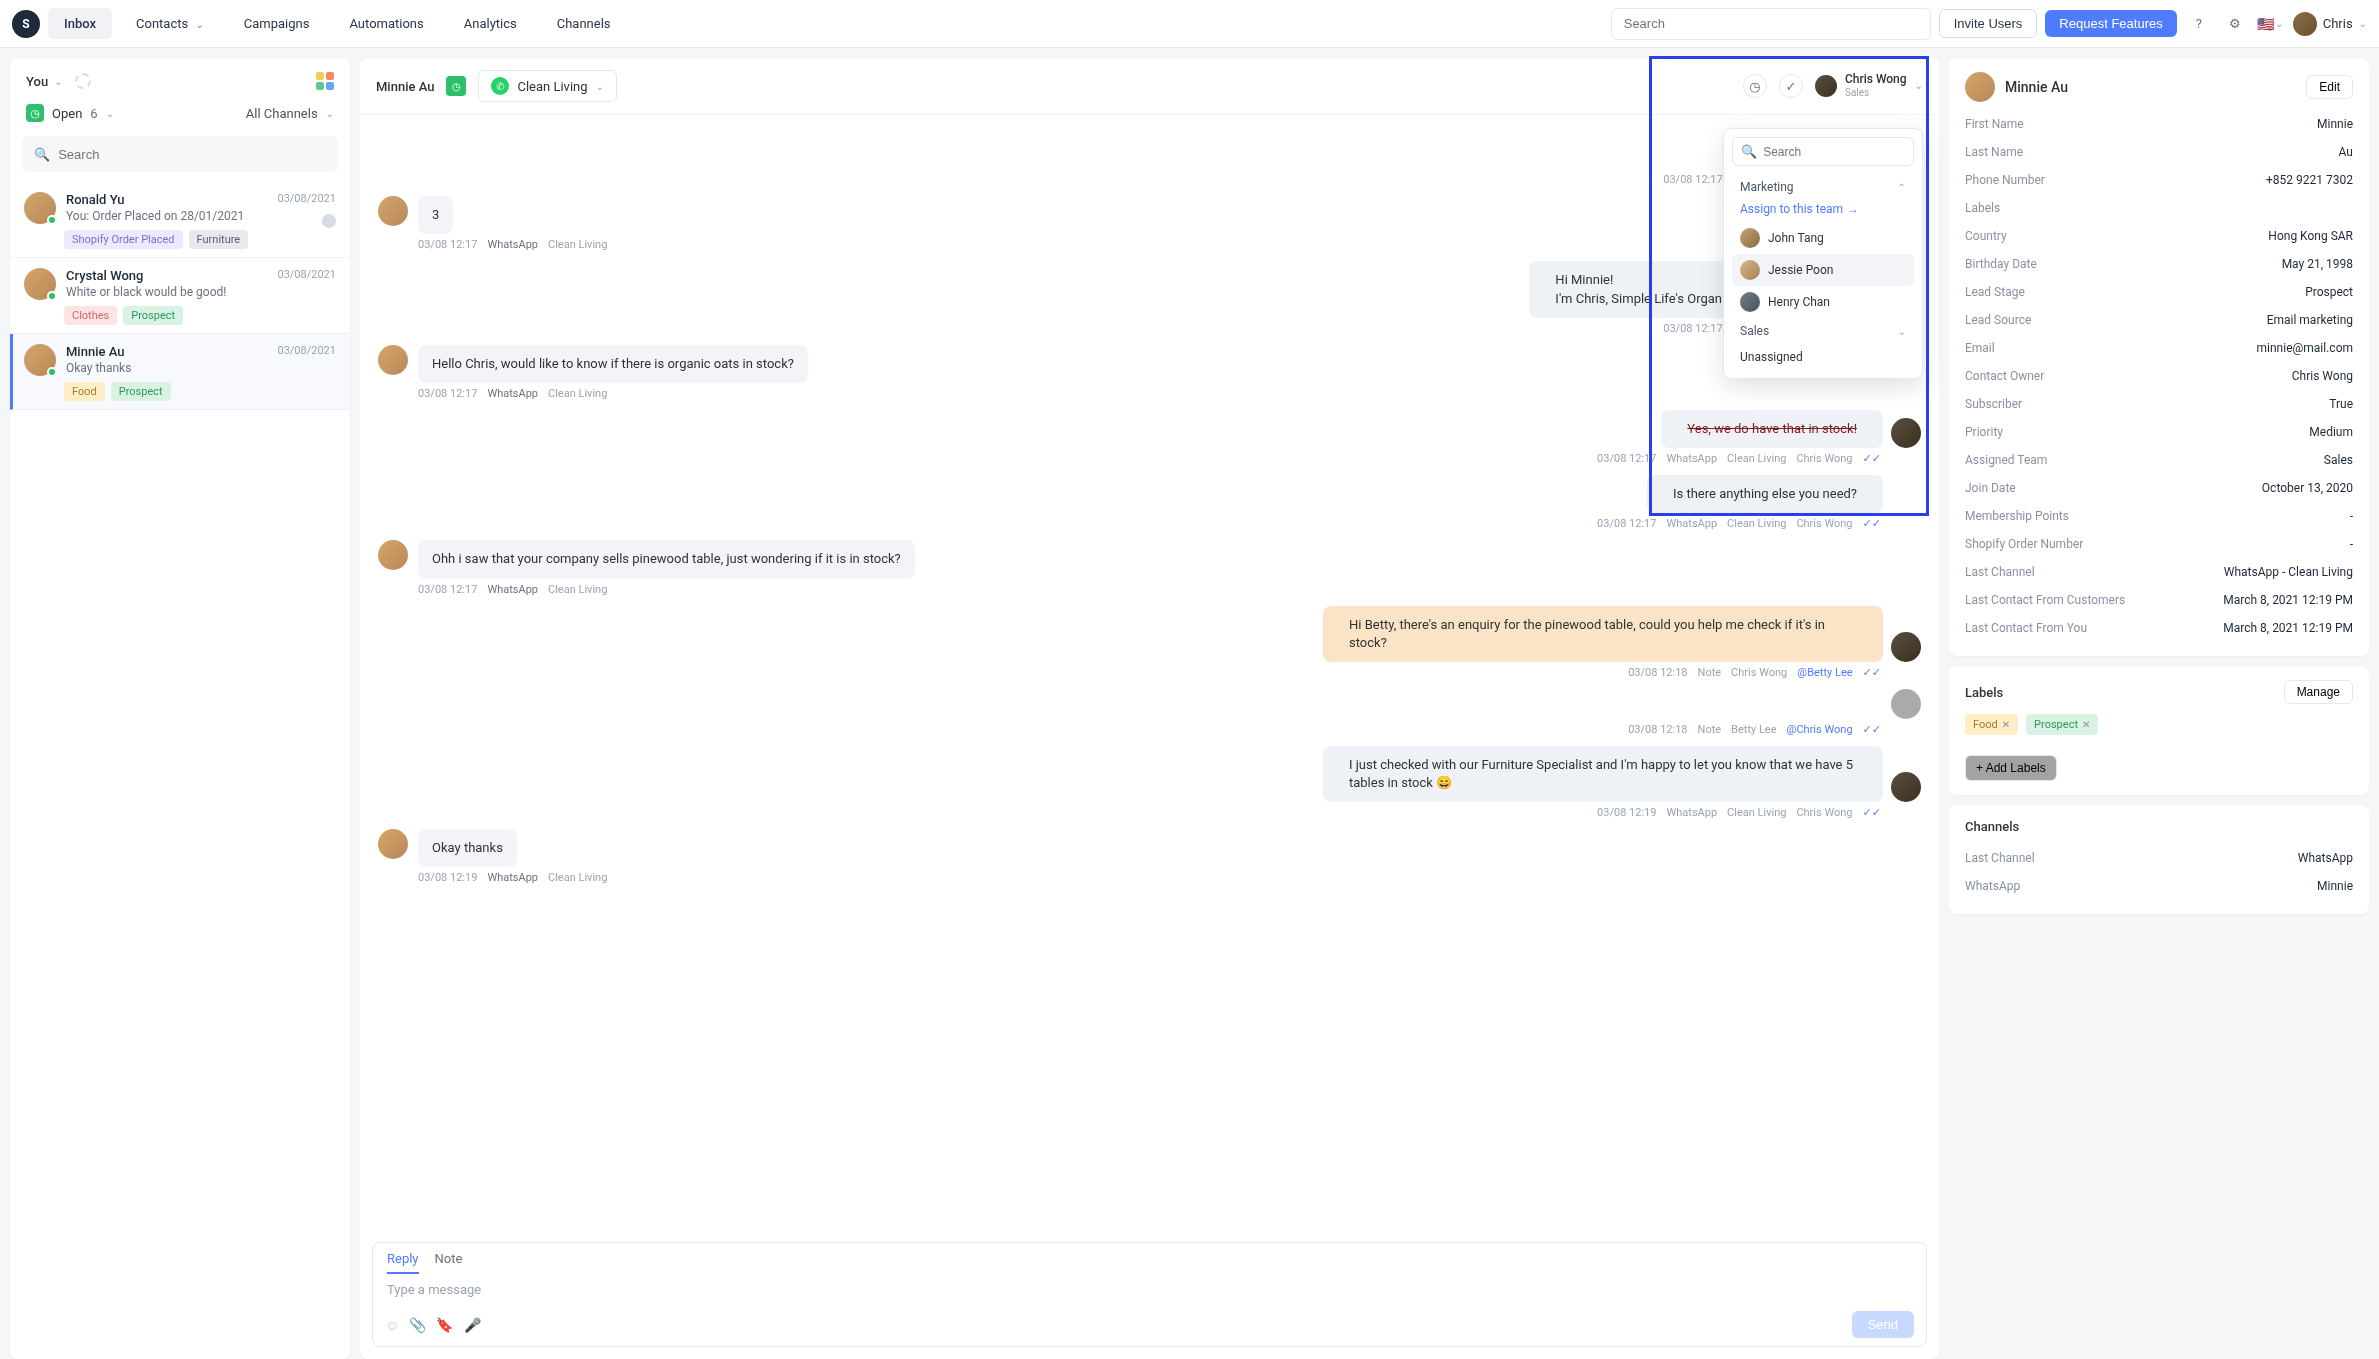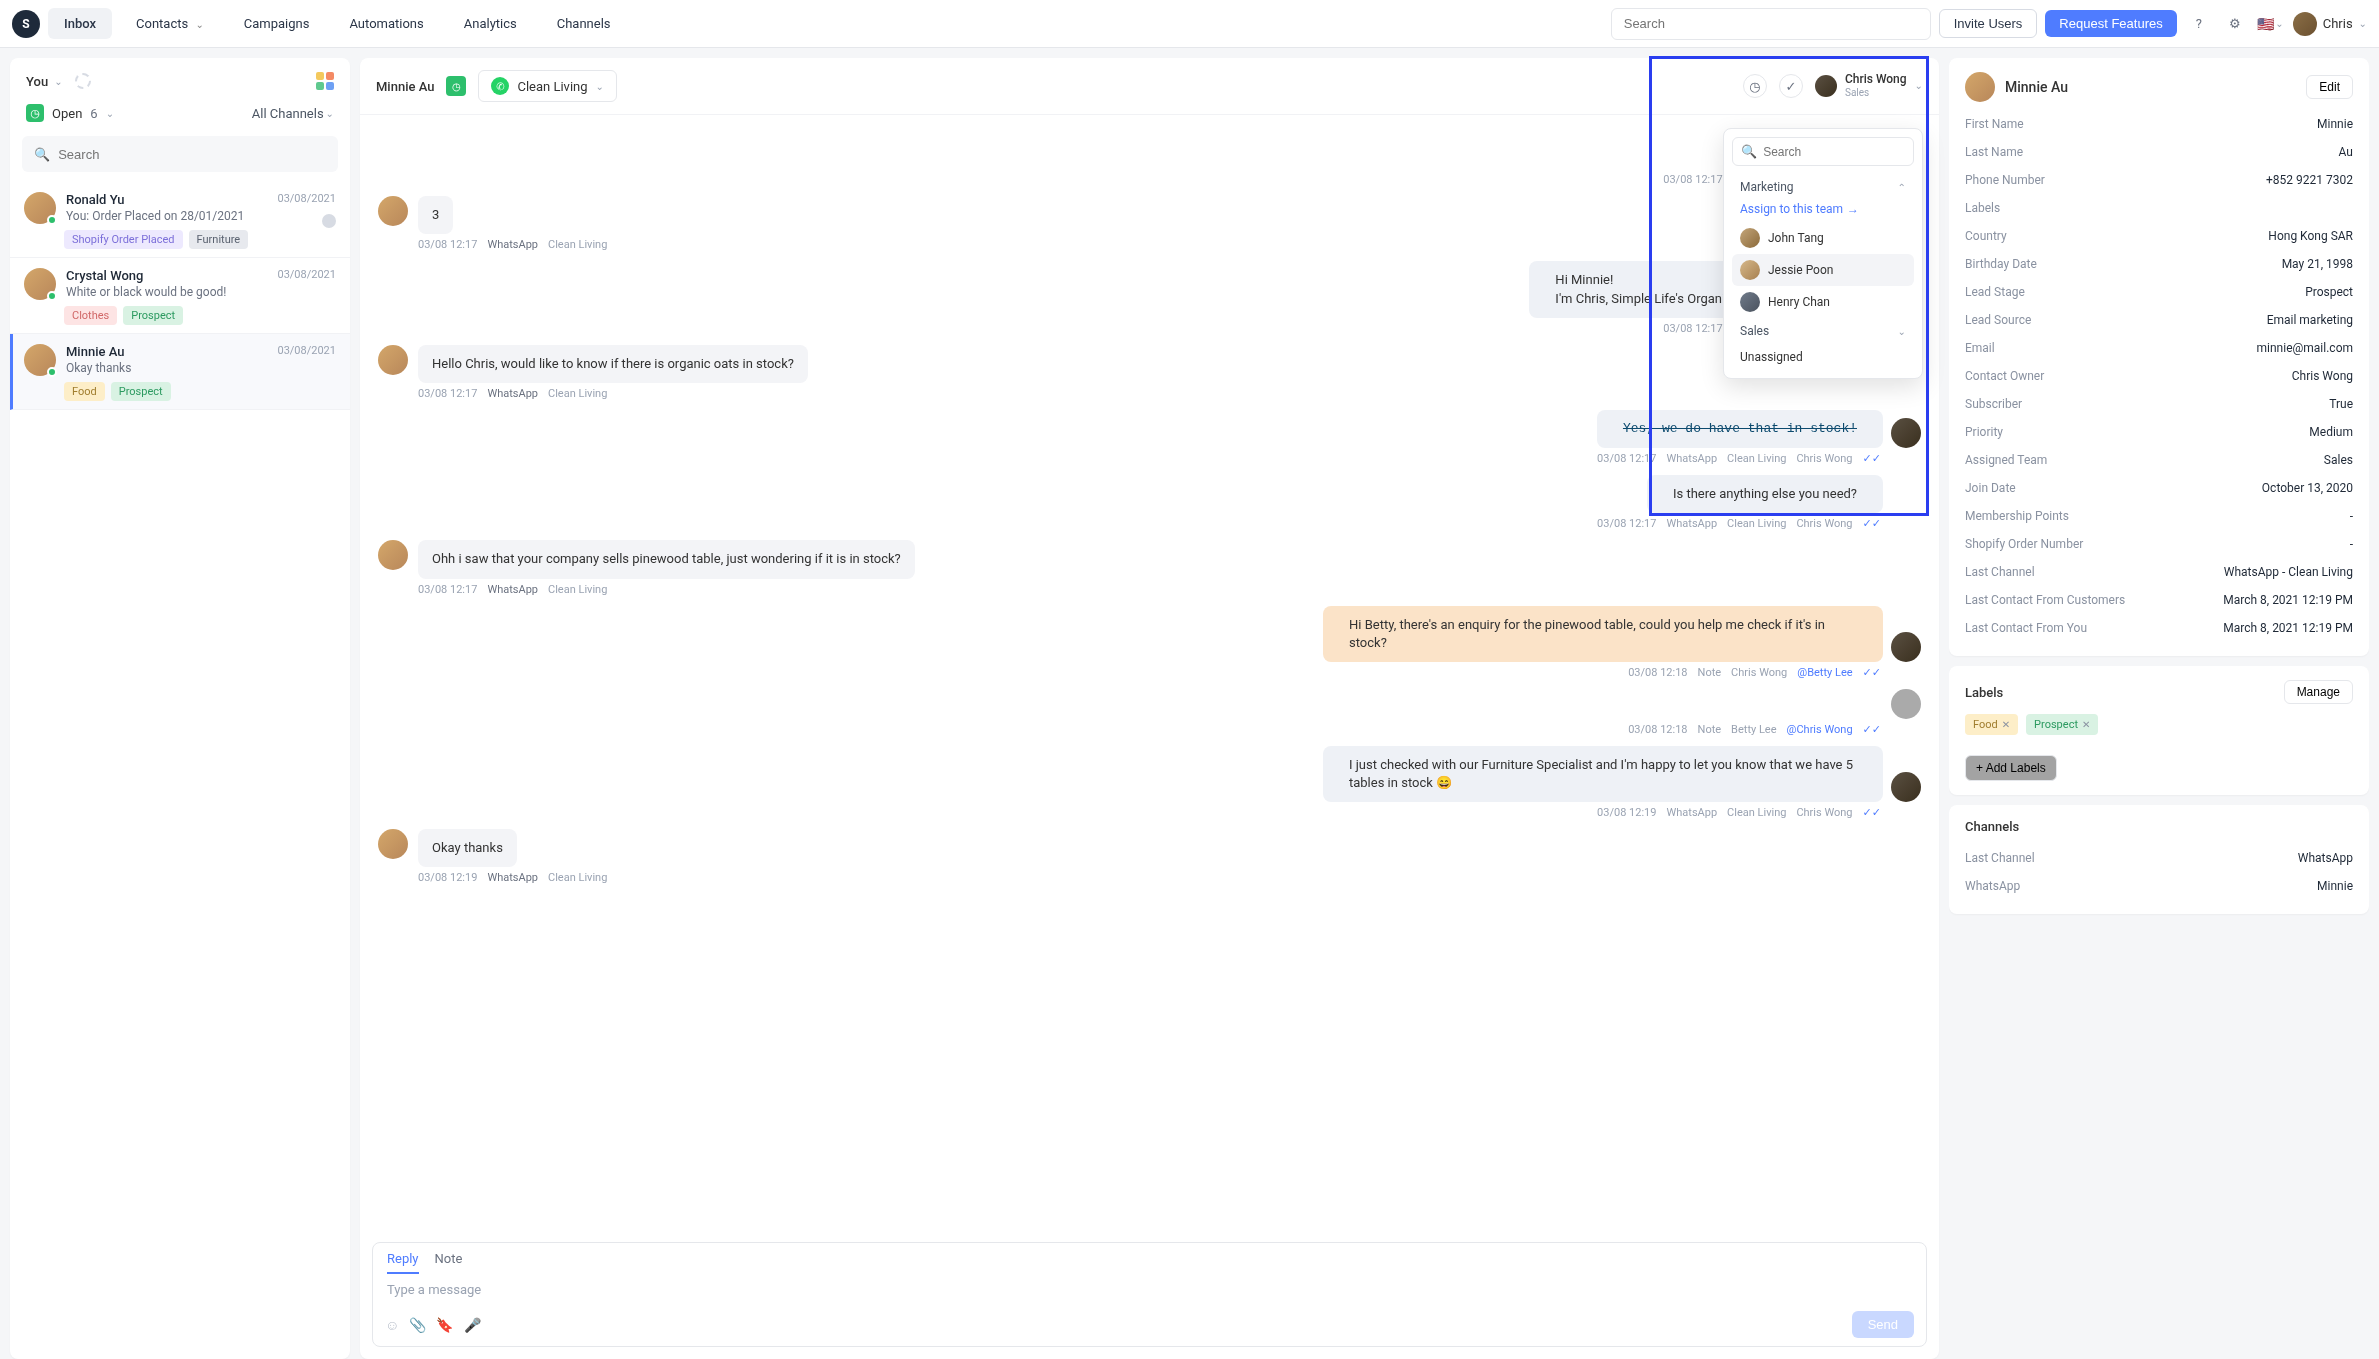--- a/index.html
+++ b/index.html
@@ -29,21 +29,21 @@
 .detail { width: 420px; display: flex; flex-direction: column; gap: 10px; overflow-y: auto; }
 
 
 .sb-head { display: flex; align-items: center; justify-content: space-between; padding: 14px 16px 8px; }
 .sb-head .you { font-weight: 500; display: flex; align-items: center; gap: 6px; }
 .sb-grid { width: 18px; height: 18px; display: grid; grid-template-columns: 1fr 1fr; gap: 2px; }
 .sb-grid span { border-radius: 2px; }
 .sb-filters { display: flex; align-items: center; justify-content: space-between; padding: 6px 16px 10px; }
 .sb-open { display: flex; align-items: center; gap: 8px; font-size: 13px; }
 .sb-open .sq { width: 18px; height: 18px; background: #2dbf6c; border-radius: 4px; display: flex; align-items: center; justify-content: center; color: #fff; font-size: 11px; }
-.sb-chan { color: #4b5563; font-size: 13px; display: flex; align-items: center; gap: 2px; cursor: pointer; }
+.sb-chan { color: #4b5563; font-size: 13px; display: flex; align-items: center; gap: 8px; cursor: pointer; }
 .sb-search { margin: 4px 12px 10px; height: 36px; background: #f6f7f9; border-radius: 6px; display: flex; align-items: center; padding: 0 12px; color: #9aa3b2; gap: 8px; }
 .sb-search input { border: none; outline: none; background: transparent; width: 100%; font-size: 13px; }
 .convlist { flex: 1; overflow-y: auto; }
 .cvitem { padding: 10px 14px 8px; border-bottom: 1px solid #f1f2f5; cursor: pointer; position: relative; }
 .cvitem.active { background: #f8f9fc; border-left: 3px solid #4f7cff; padding-left: 11px; }
 .cvrow { display: flex; align-items: flex-start; gap: 10px; }
 .cv-av { width: 32px; height: 32px; border-radius: 50%; background: linear-gradient(135deg,#d4a76a,#b8875a); position: relative; flex-shrink: 0; }
 .cv-av .dot { width: 10px; height: 10px; background: #2dbf6c; border: 2px solid #fff; border-radius: 50%; position: absolute; bottom: -1px; right: -1px; }
 .cv-main { flex: 1; min-width: 0; }
 .cv-name { font-weight: 500; color: #1f2937; }
@@ -77,21 +77,21 @@
 .msg-left { display: flex; align-items: flex-start; gap: 10px; }
 .msg-left .av { width: 30px; height: 30px; border-radius: 50%; background: linear-gradient(135deg,#d4a76a,#b8875a); flex-shrink: 0; }
 .bubble { background: #f3f4f7; padding: 10px 14px; border-radius: 8px; max-width: 65%; font-size: 13px; line-height: 1.4; }
 .meta { font-size: 11px; color: #9aa3b2; margin-top: 4px; margin-left: 40px; display: flex; gap: 10px; }
 .meta span.wa { color: #6b7280; }
 .msg-right { display: flex; flex-direction: column; align-items: flex-end; }
 .msg-right .row { display: flex; align-items: flex-end; gap: 8px; }
 .msg-right .av { width: 30px; height: 30px; border-radius: 50%; background: linear-gradient(135deg,#5a5042,#3a2f1e); flex-shrink: 0; }
 .bubble-r { background: #eef1f6; padding: 10px 26px; border-radius: 8px; max-width: 560px; font-size: 13px; line-height: 1.4; }
 .bubble-note { background: #fbe3c8; }
-.bubble-struck { text-decoration: line-through; color: #0c4a6e; background: #eef1f6; font-family: Liberation Mono, monospace; }
+.bubble-struck { text-decoration: line-through; color: #7f1d1d; background: #eef1f6; }
 .meta-r { font-size: 11px; color: #9aa3b2; margin-top: 4px; padding-right: 40px; display: flex; gap: 10px; justify-content: flex-end; align-items: center; }
 .ticks { color: #4f7cff; font-size: 11px; }
 .mention { color: #4f7cff; }
 
 
 .composer { border-top: 1px solid #f1f2f5; padding: 0; margin: 0 12px 12px; border: 1px solid #e5e7eb; border-radius: 8px; }
 .ctabs { display: flex; gap: 16px; padding: 8px 14px 0; }
 .ctab { font-size: 13px; padding-bottom: 6px; cursor: pointer; color: #6b7280; }
 .ctab.active { color: #4f7cff; border-bottom: 2px solid #4f7cff; }
 .cinput { padding: 8px 14px; min-height: 28px; font-size: 13px; color: #9aa3b2; }

